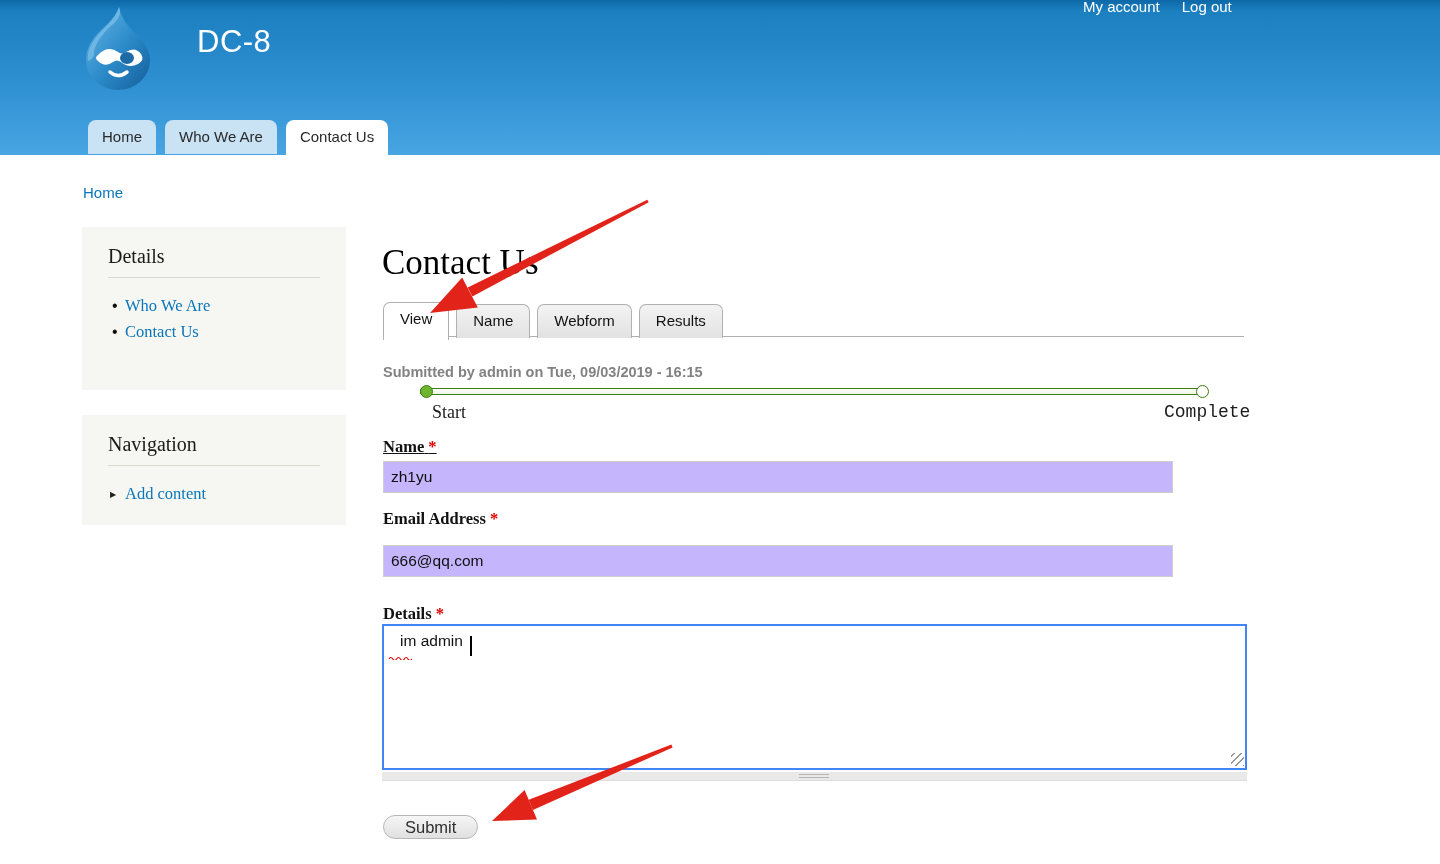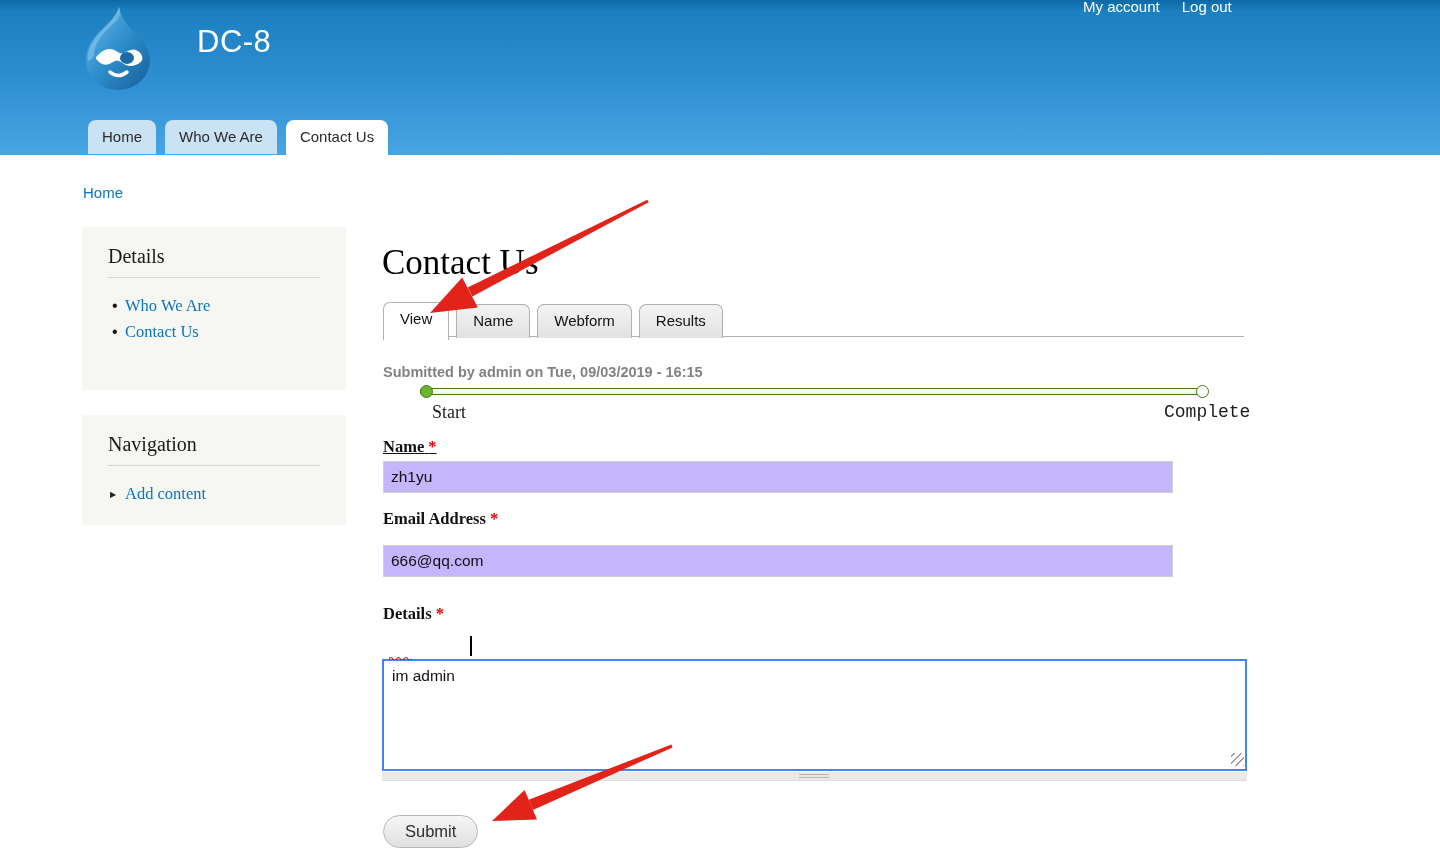--- a/index.html
+++ b/index.html
@@ -63,33 +63,33 @@
 
   
   .field-label { position:absolute; left:383px; font-family:"Liberation Serif", serif;
     font-weight:700; font-size:16.5px; color:#111; }
   .req { color:#e00000; font-weight:700; }
   .text-input { position:absolute; left:383px; width:790px; height:32px; border:1px solid #cfcfcf;
     background:#c4b5fd; font-family:"Liberation Sans", sans-serif; font-size:15.5px; color:#101010; padding:0 7px; }
   .label-name { top:437px;text-decoration:underline; }  .input-name { top:461px; }
   .label-email { top:503px;margin-top:6px; } .input-email { top:545px; }
   .label-details { top:604px; }
-  .details-textarea { position:absolute; left:382px; top:624px; width:865px; height:112px;
+  .details-textarea { position:absolute; left:382px; top:624px; width:865px; height:146px;
     border:2px solid #4285f4; background:#fff; resize:none; overflow:hidden;
-    font-family:"Liberation Sans", sans-serif; font-size:15.5px; color:#101010; padding:6px 8px; outline:none;margin-top:35px; }
+    font-family:"Liberation Sans", sans-serif; font-size:15.5px; color:#101010; padding:6px 16px; outline:none; }
   .caret { position:absolute; left:470px; top:636px; width:2px; height:20px; background:#000; z-index:3; }
   .squiggle { position:absolute; left:389px; top:656px; z-index:3; }
   .resize-handle { position:absolute; left:1231px; top:753px; width:13px; height:13px; z-index:3; cursor:nwse-resize;
     background:repeating-linear-gradient(135deg, transparent 0 2px, #9a9a9a 2px 3px, transparent 3px 5px); }
   .grippie { position:absolute; left:382px; top:772px; width:865px; height:9px; background:#e9e9e9;
     border-bottom:1px solid #ddd; cursor:s-resize; }
   .grippie::after { content:""; position:absolute; left:417px; top:2px; width:30px; height:5px;
     background:repeating-linear-gradient(#b5b5b5 0 1px, transparent 1px 2.5px); }
 
-  .submit-btn { position:absolute; left:383px; top:815px; height:33px; padding:0 21px;
+  .submit-btn { position:absolute; left:383px; top:815px; height:24px; padding:0 21px;
     border:1px solid #b7b7b7; border-radius:17px; background:linear-gradient(#f6f6f6,#e0e0e0);
     font-family:"Liberation Sans", sans-serif; font-size:16.5px; color:#2f2f2f; cursor:pointer; }
 
   
   .arrows { position:absolute; left:0; top:0; width:1440px; height:864px; pointer-events:none; z-index:99; }
 </style>
 </head>
 <body>
 
 <div class="page">

